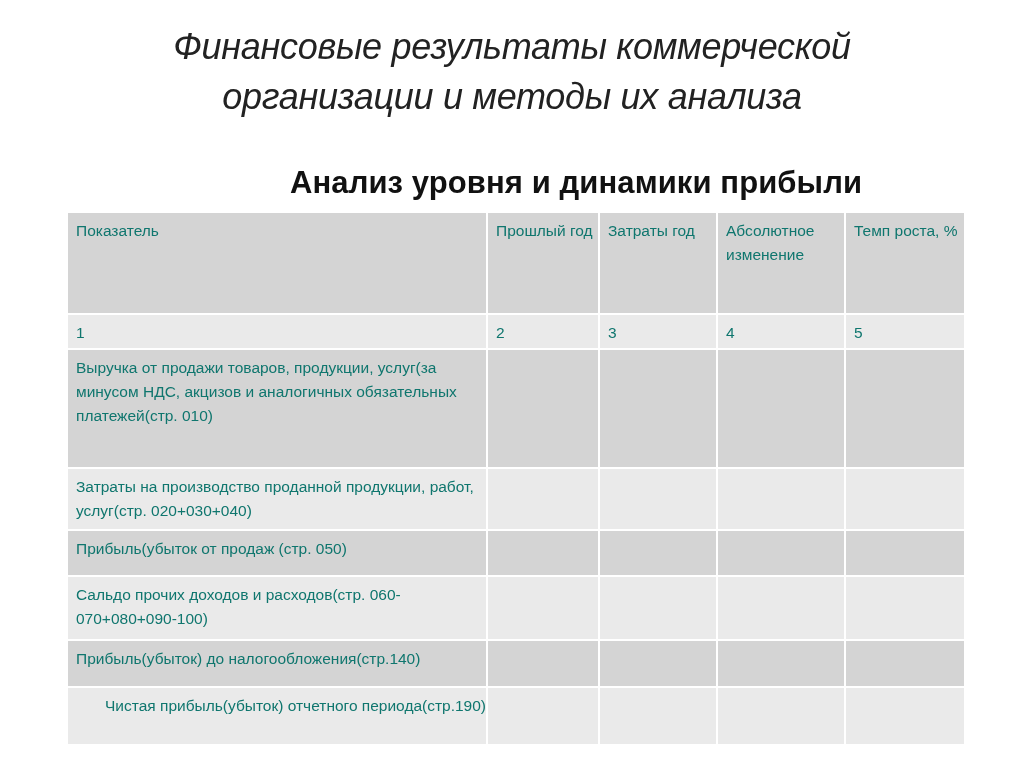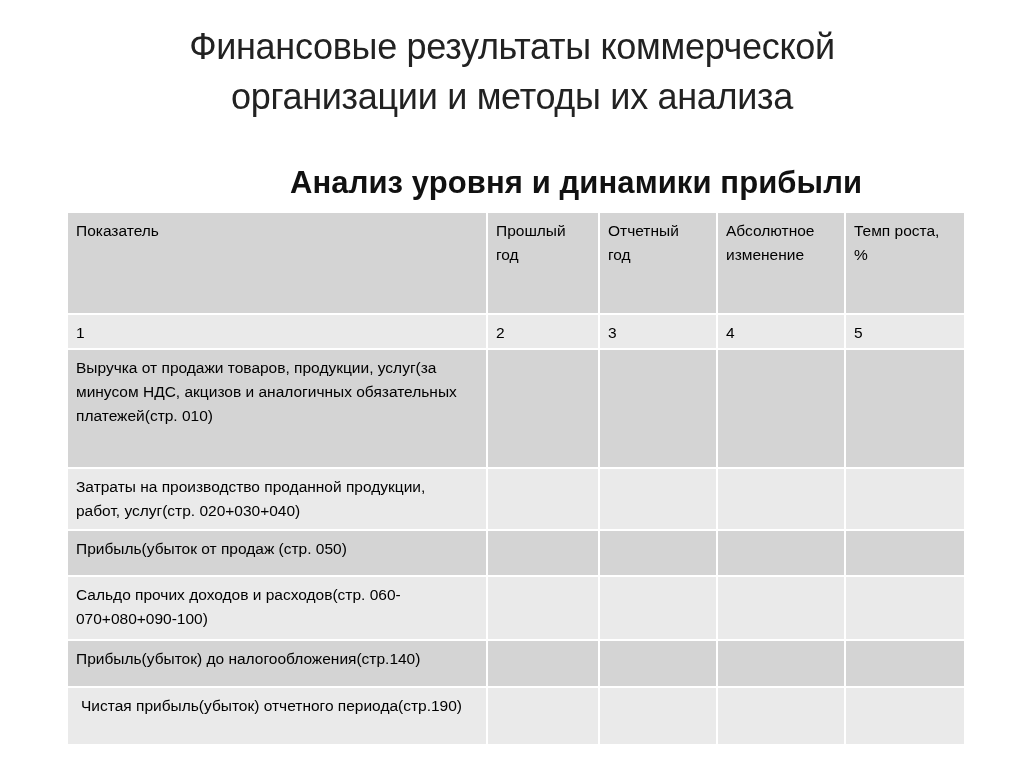--- a/index.html
+++ b/index.html
@@ -19,20 +19,21 @@
       position: absolute;
       left: 0;
       top: 22px;
       width: 1024px;
       text-align: center;
       font-size: 36px;
       line-height: 50px;
       font-weight: normal;
       color: #222222;
       letter-spacing: -0.3px;
+      font-style: italic;
     }
     .slide-title span { display: block; }
     .subtitle {
       position: absolute;
       left: 290px;
       top: 165px;
       font-size: 31px;
       font-weight: bold;
       color: #111111;
       letter-spacing: 0.1px;
@@ -43,25 +44,25 @@
       top: 213px;
       width: 896px;
       border-collapse: separate;
       border-spacing: 0;
       table-layout: fixed;
     }
     .data-table td {
       vertical-align: top;
       font-size: 15.5px;
       line-height: 24px;
-      padding: 6px 24px 0 8px;
+      padding: 6px 0 0 8px;
       border-right: 2px solid #ffffff;
       border-bottom: 2px solid #ffffff;
       box-sizing: border-box;
-      color: #000000;
+      color: #0f766e;
     }
     .data-table td:last-child { border-right: none; }
     .data-table tr.dark td { background: #d4d4d4; }
     .data-table tr.light td { background: #eaeaea; }
     .data-table tr:last-child td { border-bottom: none; text-align: right; }
   </style>
 </head>
 <body>
 
 <div class="slide-title">
@@ -76,21 +77,21 @@
     <col style="width:420px">
     <col style="width:112px">
     <col style="width:118px">
     <col style="width:128px">
     <col style="width:118px">
   </colgroup>
   <tbody>
       <tr class="dark" style="height:102px">
     <td>Показатель</td>
     <td>Прошлый год</td>
-    <td>Отчетный год</td>
+    <td>Затраты год</td>
     <td>Абсолютное изменение</td>
     <td>Темп роста, %</td>
   </tr>
   <tr class="light" style="height:35px">
     <td>1</td>
     <td>2</td>
     <td>3</td>
     <td>4</td>
     <td>5</td>
   </tr>

